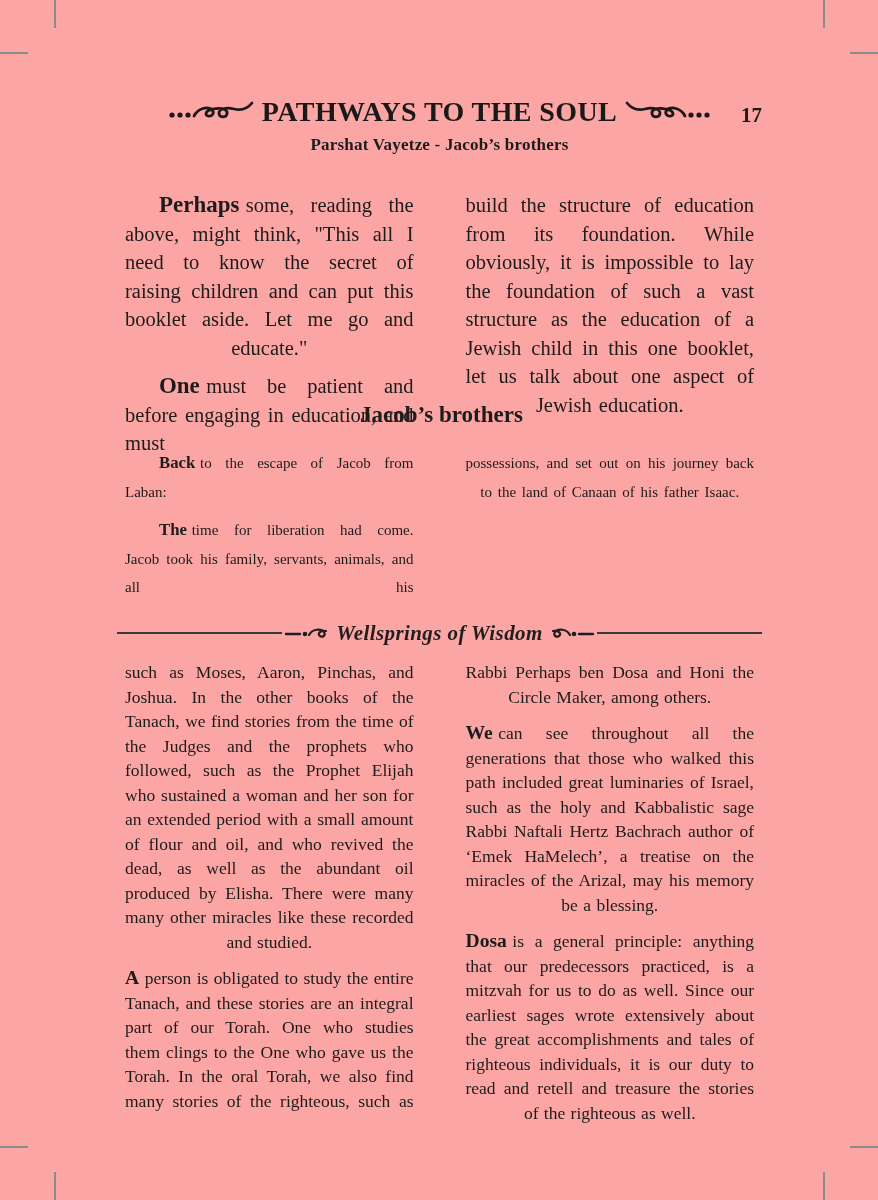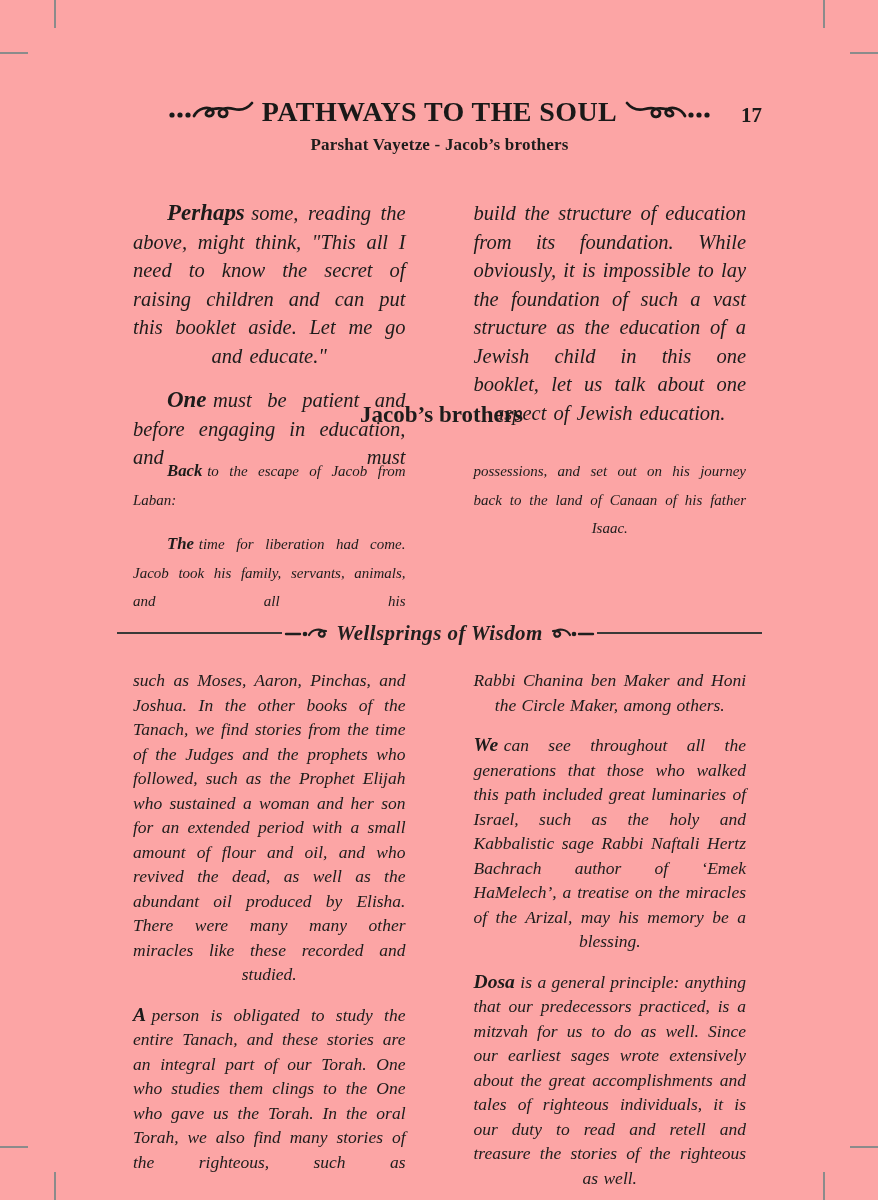--- a/index.html
+++ b/index.html
@@ -30,21 +30,21 @@
   .page-num { position:absolute; right:0; top:7px; font-size:21px; font-weight:700; }
   .subtitle { text-align:center; font-size:17px; font-weight:700; margin-top:7px; letter-spacing:0.2px; }
 
   .cols { position:absolute; left:117px; width:645px; display:flex; gap:36px; }
   .col { flex:1 1 0; min-width:0; }
 
   .upper  { top:183px; font-size:20.5px; line-height:28.5px; word-spacing:2px; }
   .middle { top:441px; font-size:15px; line-height:28.5px; word-spacing:2px; }
   .lower  { top:652px; font-size:17.5px; line-height:24.5px; word-spacing:1px; }
 
-  p.para { margin:16px; text-align:justify;font-style:italic; }
+  p.para { margin:8px; text-align:justify; }
   p.para + p.para { margin-top:10px; }
   .lower p.para + p.para { margin-top:12px; }
   p.indent { text-indent:34px; }
   p.last-center { text-align-last:center; }
   p.last-left { text-align-last:left; }
   p.cont { text-align-last:justify; }
   .lead { font-weight:700; font-size:1.12em; }
   .lead:empty { display:none; }
   .lead:not(:empty) { margin-right:0.28em; }
 
@@ -162,21 +162,21 @@
     <div class="col">
       <p class="para last-center">
         <span>such as Moses, Aaron, Pinchas, and Joshua. In the other books of the Tanach, we find stories from the time of the Judges and the prophets who followed, such as the Prophet Elijah who sustained a woman and her son for an extended period with a small amount of flour and oil, and who revived the dead, as well as the abundant oil produced by Elisha. There were many many other miracles like these recorded and studied.</span>
       </p>
       <p class="para cont">
         <b class="lead">A</b><span>person is obligated to study the entire Tanach, and these stories are an integral part of our Torah. One who studies them clings to the One who gave us the Torah. In the oral Torah, we also find many stories of the righteous, such as</span>
       </p>
     </div>
     <div class="col">
       <p class="para last-center">
-        <span>Rabbi Chanina ben Maker and Honi the Circle Maker, among others.</span>
+        <span>Rabbi Perhaps ben Dosa and Honi the Circle Maker, among others.</span>
       </p>
       <p class="para last-center">
         <b class="lead">We</b><span>can see throughout all the generations that those who walked this path included great luminaries of Israel, such as the holy and Kabbalistic sage Rabbi Naftali Hertz Bachrach author of ‘Emek HaMelech’, a treatise on the miracles of the Arizal, may his memory be a blessing.</span>
       </p>
       <p class="para last-center">
         <b class="lead">Dosa</b><span>is a general principle: anything that our predecessors practiced, is a mitzvah for us to do as well. Since our earliest sages wrote extensively about the great accomplishments and tales of righteous individuals, it is our duty to read and retell and treasure the stories of the righteous as well.</span>
       </p>
     </div>
   </section>
 

